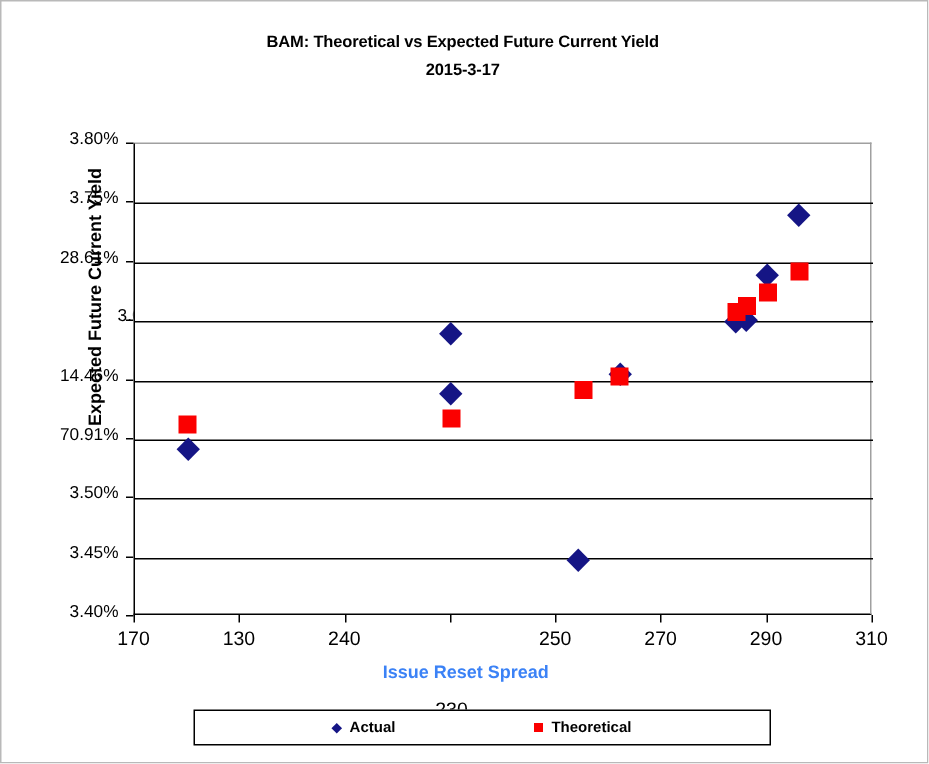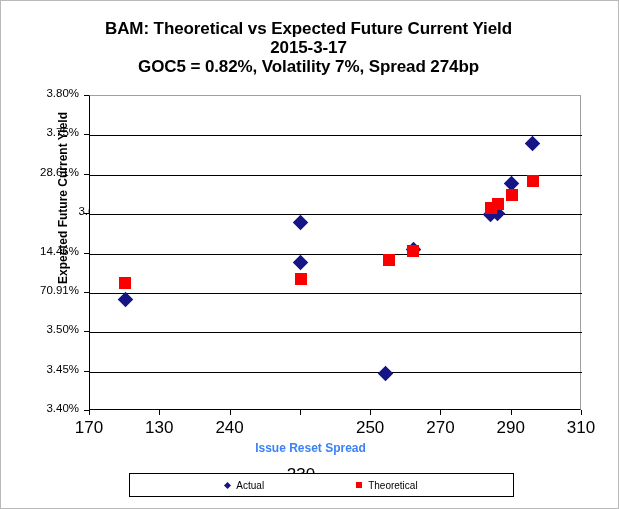--- a/index.html
+++ b/index.html
@@ -20,21 +20,21 @@
     overflow: hidden;
   }
 
   
   #title-block {
     position: absolute;
     left: 0;
     top: 18px;
     width: 615px;
     text-align: center;
-    font-size: 17px;
+    font-size: 11px;
     font-weight: bold;
     color: #000000;
     line-height: 19px;
     letter-spacing: -0.1px;
   }
   #title-block div { white-space: nowrap; }
 
   
   #plot-area {
     position: absolute;
@@ -80,21 +80,21 @@
     height: 5px;
     width: 0;
     border-left: 1px solid #000000;
   }
   .xtick-label {
     position: absolute;
     top: 417px;
     width: 50px;
     margin-left: -25px;
     text-align: center;
-    font-size: 17px;
+    font-size: 13px;
     color: #000000;
   }
 
   
   #y-axis-title {
     position: absolute;
     left: -88px;
     top: 190px;
     width: 300px;
     text-align: center;
@@ -147,20 +147,21 @@
     display: flex;
     align-items: center;
     justify-content: center;
   }
   .legend-entry {
     display: flex;
     align-items: center;
     font-size: 10px;
     color: #000000;
     margin: 0 46px;
+    font-weight: bold;
   }
   .legend-swatch-actual {
     width: 5px;
     height: 5px;
     background: #151585;
     transform: rotate(45deg);
     margin-right: 6px;
   }
   .legend-swatch-theoretical {
     width: 6px;
@@ -170,21 +171,20 @@
   }
 </style>
 </head>
 <body>
 
 <div id="chart-frame">
 
   <div id="title-block">
     <div>BAM: Theoretical vs Expected Future Current Yield</div>
     <div>2015-3-17</div>
-    <div>GOC5 = 0.82%, Volatility 7%, Spread 274bp</div>
   </div>
 
   <div id="y-axis-title">Expected Future Current Yield</div>
   <div id="x-axis-title">Issue  Reset  Spread</div>
 
   <div id="y-axis-ticks">
       <div class="ytick-mark" style="top: 409px;"></div>
       <div class="ytick-label" style="top: 401px; right: 539px;">3.40%</div>
       <div class="ytick-mark" style="top: 369.625px;"></div>
       <div class="ytick-label" style="top: 361.625px; right: 539px;">3.45%</div>

